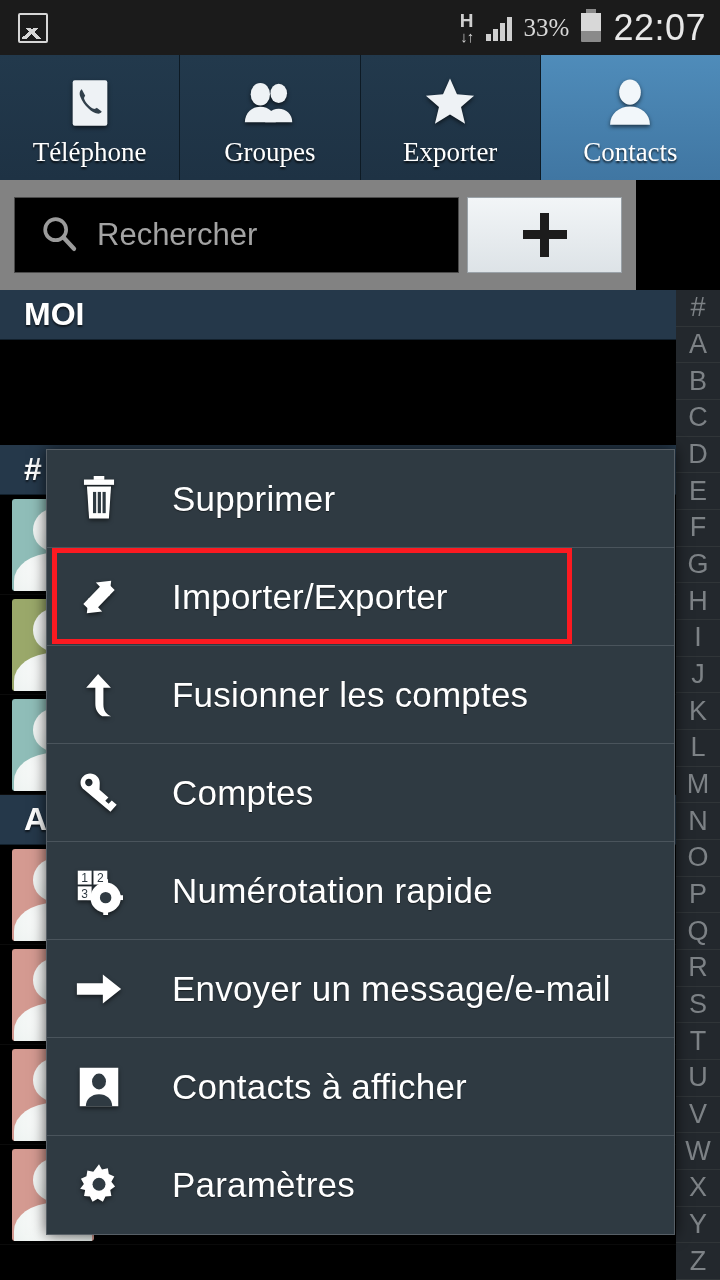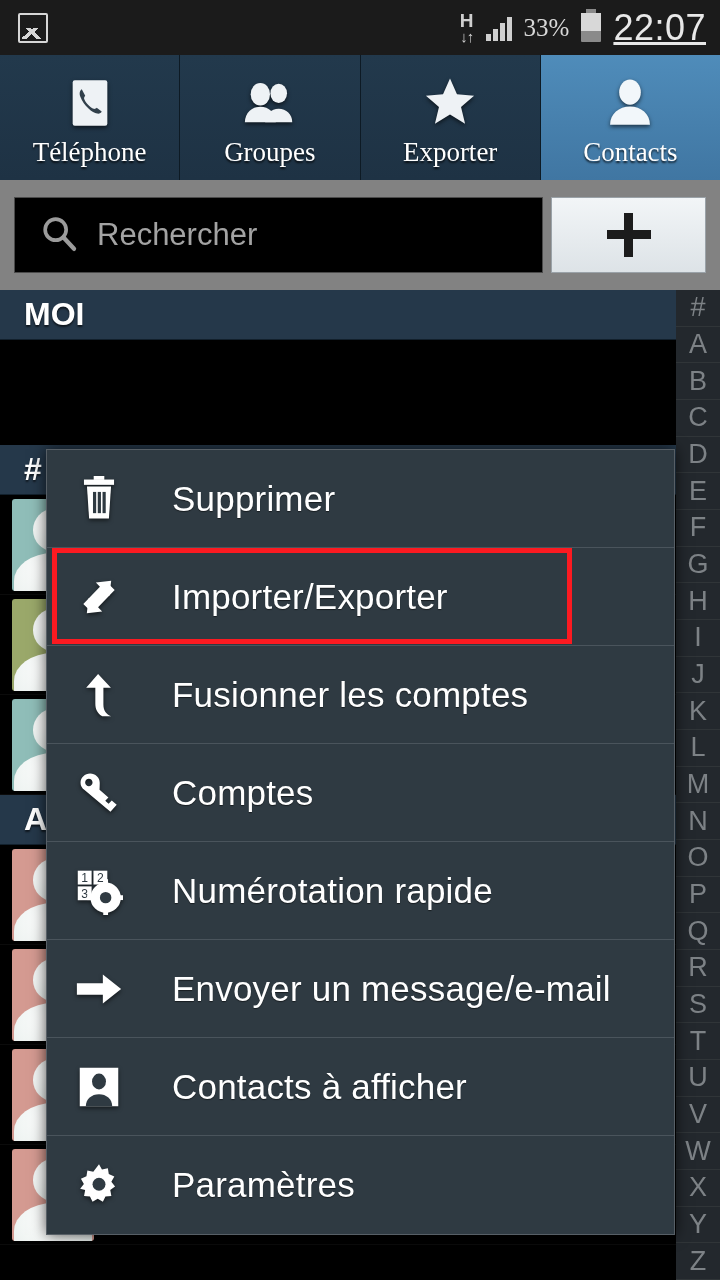--- a/index.html
+++ b/index.html
@@ -45,21 +45,21 @@
   .batt-pct{ color:#d8d8d8; font-size:25px; letter-spacing:0;font-family:Liberation Serif, serif; }
   .batt{
     width:20px; height:29px; border:0; background:#8a8a8a; position:relative; border-radius:1px;
   }
   .batt:before{
     content:""; position:absolute; top:-4px; left:5px; width:10px; height:4px; background:#8a8a8a;
   }
   .batt:after{
     content:""; position:absolute; left:0; top:0; width:100%; height:62%; background:#d8d8d8;
   }
-  .clock{ color:#e8e8e8; font-size:36px; letter-spacing:0.5px; line-height:1;text-decoration:underline; }
+  .clock{ color:#e8e8e8; font-size:36px; letter-spacing:0.5px; line-height:1; }
 
   
   .tabbar{
     position:absolute; left:0; top:55px; width:720px; height:125px;
     display:flex;
     background:#203547;
   }
   .tab{
     flex:1; position:relative;
     display:flex; flex-direction:column; align-items:center; justify-content:center;
@@ -72,21 +72,21 @@
   .tab.active{ background:linear-gradient(#4f8cba,#4076a2); }
   .tab .lbl{
     color:#fff; font-size:27px; margin-top:8px;
     text-shadow:0 2px 2px rgba(0,0,0,.75);
   }
   .tab .ico{ height:56px; display:flex; align-items:flex-end; justify-content:center; }
   .tab svg{ filter:drop-shadow(0 2px 2px rgba(0,0,0,.6)); }
 
   
   .searchrow{
-    position:absolute; left:0; top:180px; width:720px; height:110px;
+    position:absolute; left:0; top:180px; width:636px; height:110px;
     background:#828282;
     display:flex; align-items:center; gap:8px;
     padding:0 14px;
   }
   .searchbox{
     flex:1; height:76px; background:#000;
     display:flex; align-items:center; gap:18px; padding-left:24px;
     border:1px solid #4a4a4a;
   }
   .searchbox .ph{ color:#a3a3a3; font-size:31px; }

